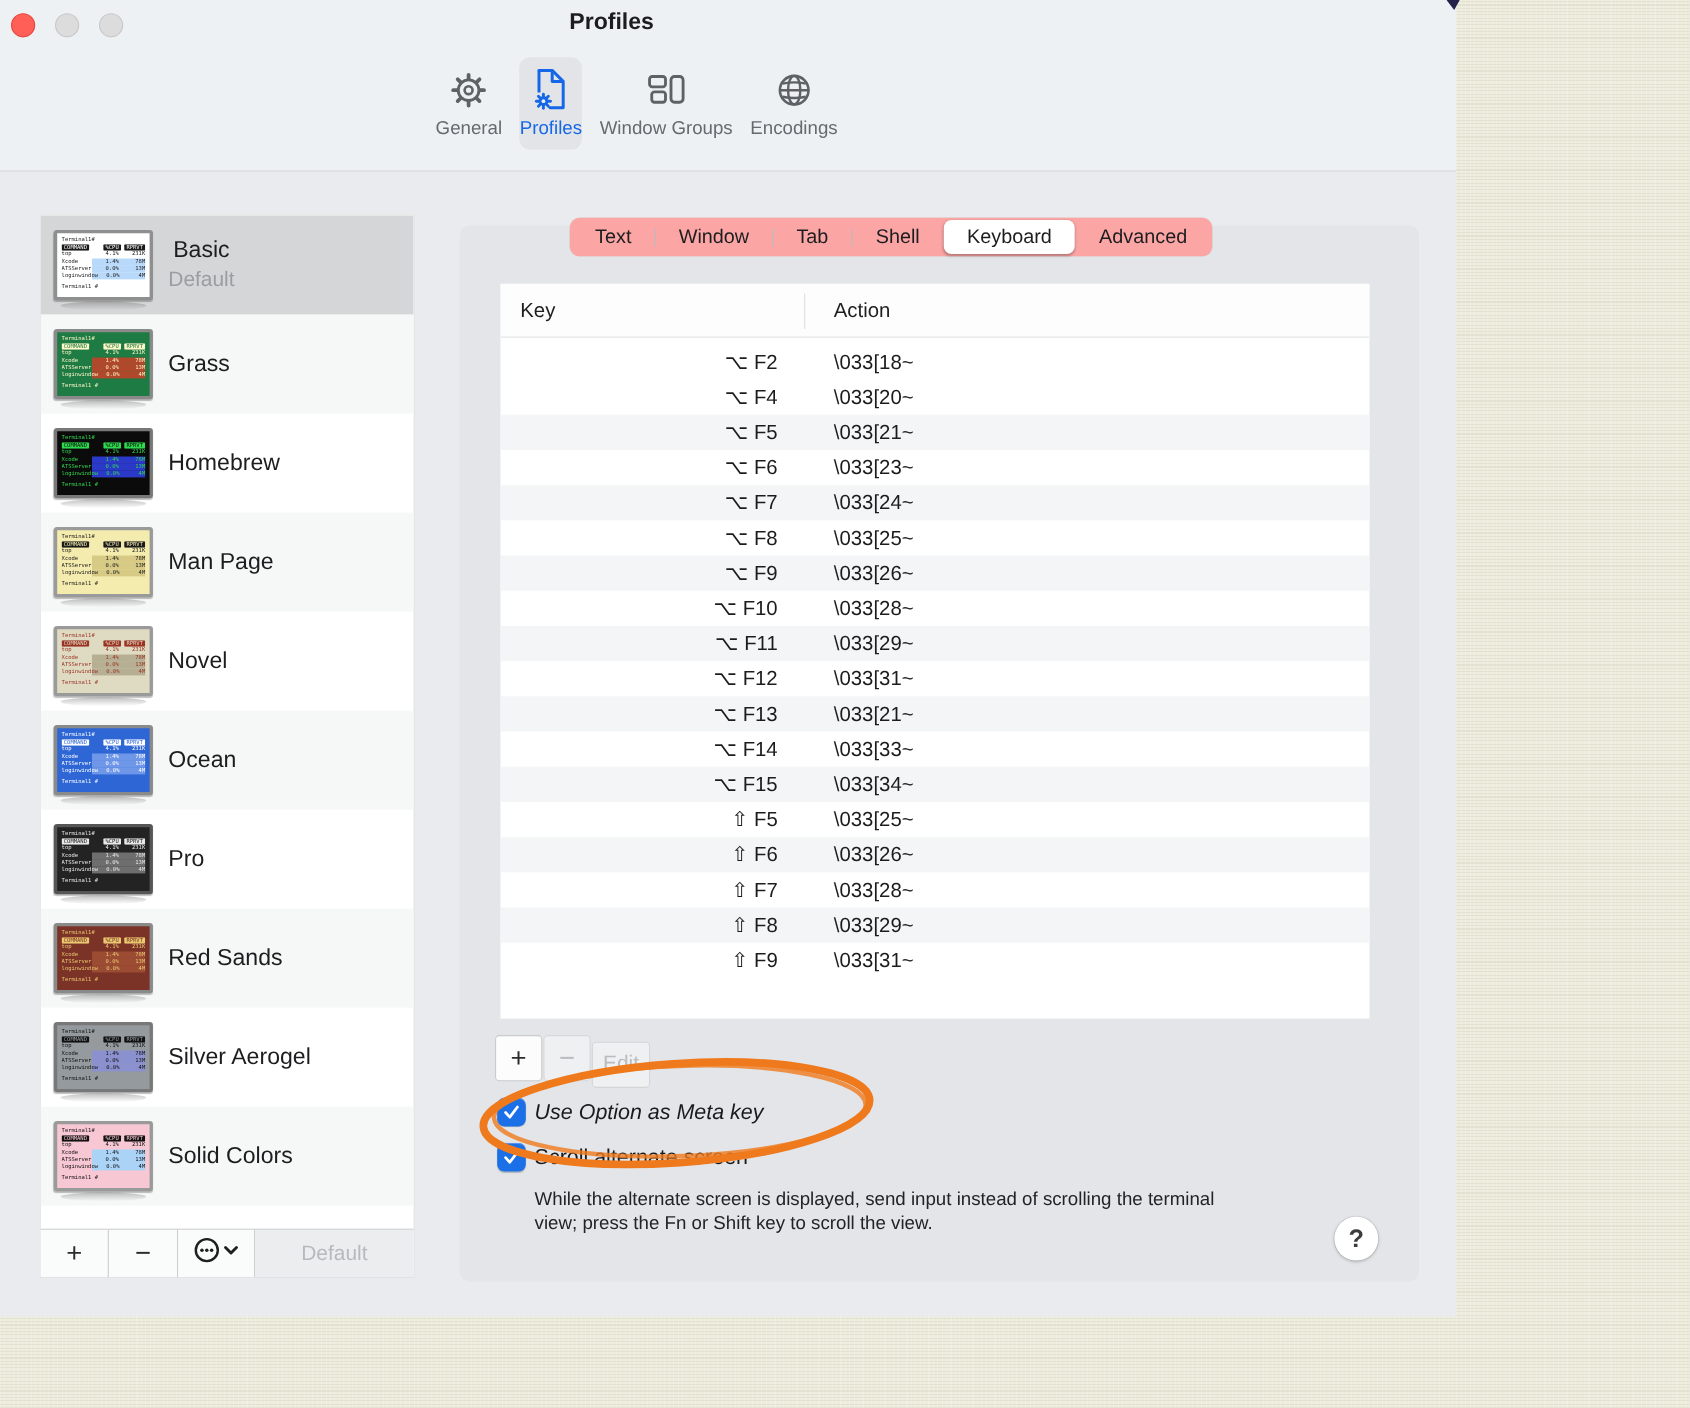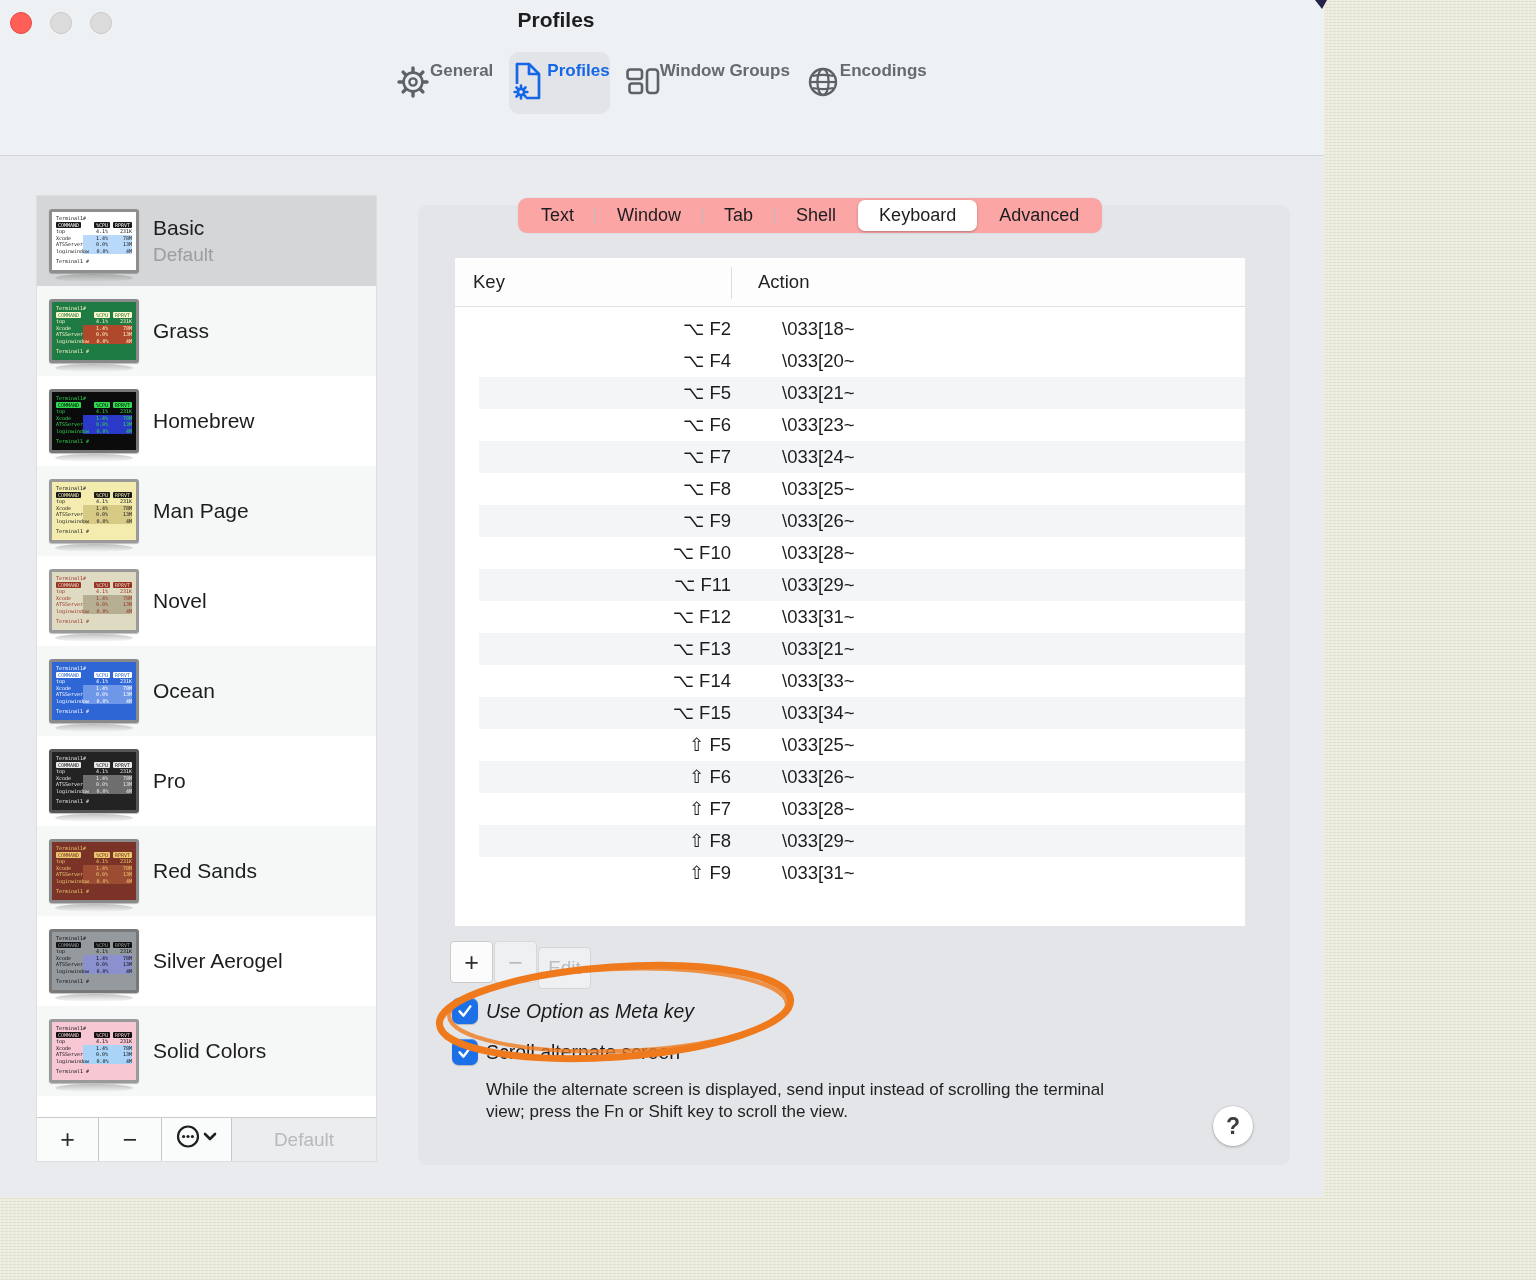--- a/index.html
+++ b/index.html
@@ -20,22 +20,22 @@
   .chrome { position:relative; width:100%; height:156px; background:#eef1f4;
     border-bottom:1px solid #d4d7da; }
   .traffic { position:absolute; left:10px; top:12px; display:flex; gap:18px; }
   .tl-btn { width:22px; height:22px; border-radius:50%; }
   .tl-close { background:#ff5f57; border:1px solid #e5473f; }
   .tl-gray  { background:#dcdcdc; border:1px solid #c8c8c8; }
   .win-title { position:absolute; left:0; right:212px; top:8px; text-align:center;
     font-size:21px; font-weight:bold; color:#1d1d1f; }
 
   .toolbar { position:absolute; left:396px; top:52px; display:flex; gap:16px; }
-  .tool-item { display:flex; flex-direction:row; align-items:flex-start;
-    padding:7px 0 9px; border-radius:10px; color:#646a70;font-weight:bold; }
+  .tool-item { display:flex; flex-direction:column; align-items:center;
+    padding:7px 0 9px; border-radius:10px; color:#646a70; }
   .tool-item .tool-icon { height:46px; display:flex; align-items:center; justify-content:center; }
   .tool-item .tool-label { font-size:17px; margin-top:2px; white-space:nowrap; }
   .tool-item.selected { background:#e2e4e7; }
   .tool-item.selected .tool-label { color:#1567e8; }
 
   
   .sidebar { position:absolute; left:36px; top:195px; width:341px; height:967px;
     background:#ffffff; border:1px solid #dcdee0; display:flex; flex-direction:column; }
   .profile-list { flex:1; overflow:hidden; }
   .profile-row { height:90px; display:flex; align-items:center; padding-left:12px; }
@@ -51,21 +51,21 @@
   .tl { font-family:"DejaVu Sans Mono",monospace; font-size:5px; line-height:6.5px;
     white-space:nowrap; overflow:hidden; }
   .tl.chips, .tl.data { display:flex; align-items:center; }
   .chip { padding:0 2px; border-radius:1px; }
   .sp { flex:1; }
   .d-name { flex:1; }
   .d-pct { width:20px; text-align:right; }
   .d-mem { width:24px; text-align:right; }
   .prompt { margin-top:4px; }
   .p-text { margin-left:14px; }
-  .p-name { font-size:21px; color:#1d1d1f; }
+  .p-name { font-size:21px; color:#1d1d1f;text-align:center; }
   .p-sub  { font-size:19px; color:#9a9da1; margin-top:4px; }
 
   .sidebar-footer { height:44px; display:flex; border-top:1px solid #c7c9cb; }
   .sf-cell { border-right:1px solid #c7c9cb; background:#fafbfb; display:flex;
     align-items:center; justify-content:center; font-size:25px; color:#2b2b2b; }
   .sf-add { width:62px; } .sf-remove { width:63px; } .sf-menu { width:70px; }
   .sf-default { flex:1; border-right:none; background:#ebedee; font-size:19px; color:#b7babd; }
 
   
   .panel { position:absolute; left:418px; top:205px; width:872px; height:960px;
@@ -80,21 +80,21 @@
   .seg-sep { width:1px; height:16px; background:#b9bcbf; }
   .seg-sep.hidden { visibility:hidden; }
 
   .kbtable { position:absolute; left:37px; top:53px; width:790px; height:668px;
     background:#ffffff; overflow:hidden; }
   .thead { position:relative; height:49px; background:#fdfdfd;
     border-bottom:1px solid #e0e1e3; display:flex; align-items:center; }
   .th-key { padding-left:18px; font-size:18.5px; color:#1f1f21;text-align:right; }
   .col-sep { position:absolute; left:276px; top:9px; height:32px; width:1px; background:#dddedf; }
   .th-action { position:absolute; left:303px; font-size:18.5px; color:#1f1f21; }
-  .tbody { padding-top:6px;margin-left:24px; }
+  .tbody { padding-top:6px; }
   .trow { height:32px; display:flex; align-items:center; font-size:18.5px; color:#1c1c1e; }
   .trow.alt { background:#f4f5f6; }
   .key-cell { width:276px; padding-right:24px; text-align:right; flex:0 0 auto; }
   .action-cell { padding-left:27px; }
 
   .btnrow { position:absolute; left:32px; top:736px; }
   .sq-btn { position:absolute; width:43px; height:42px; border:1px solid #c9cbcd;
     border-radius:4px; background:#fcfcfd; font-size:25px; color:#2b2b2b;
     font-family:inherit; }
   .btn-add { left:0; top:0; }

